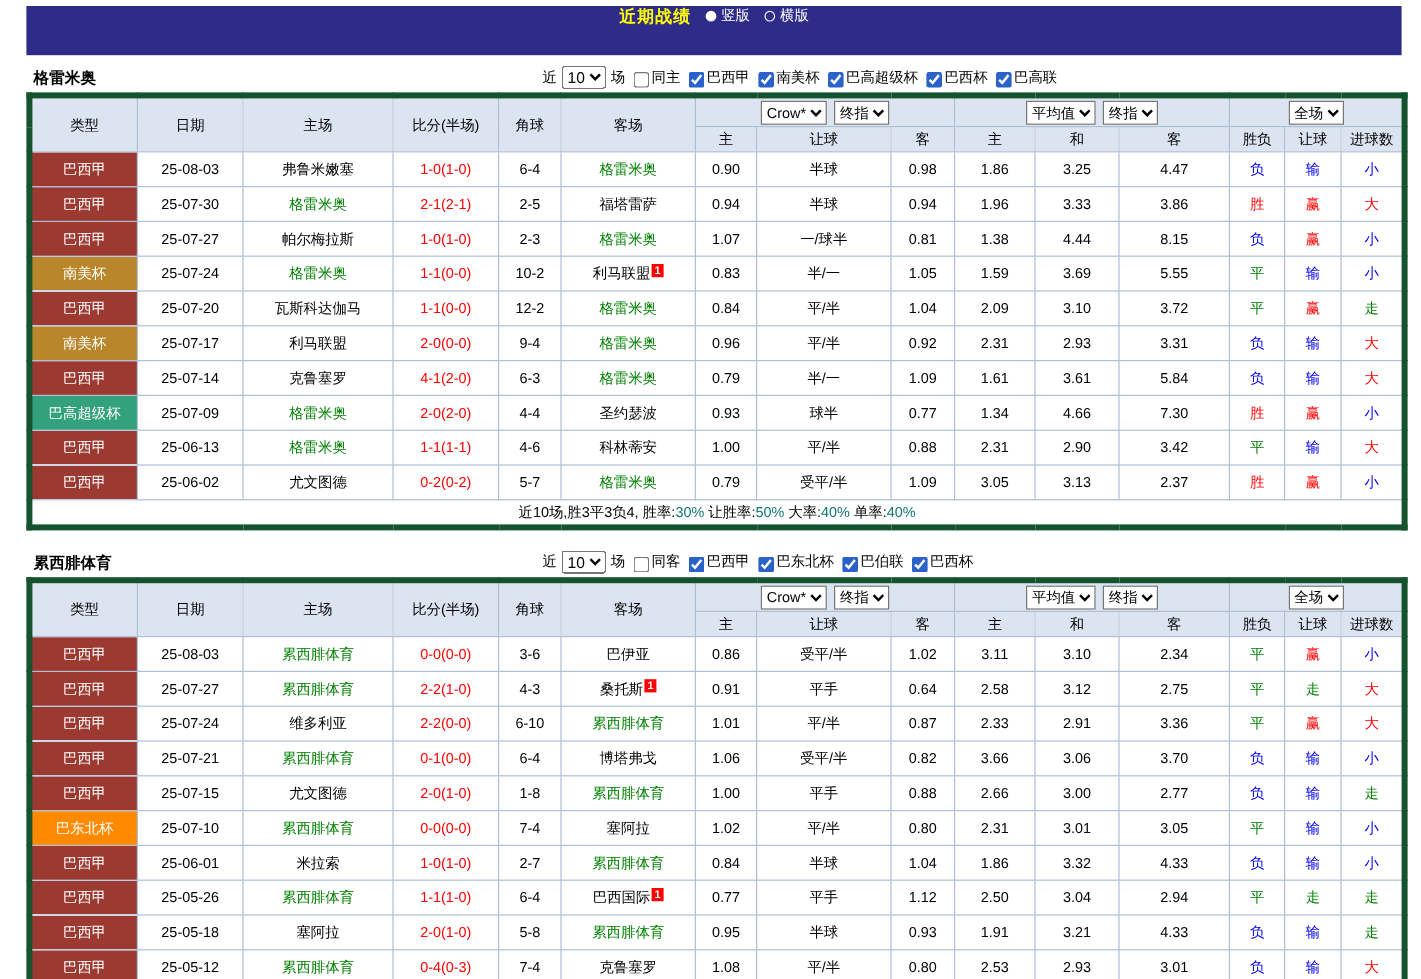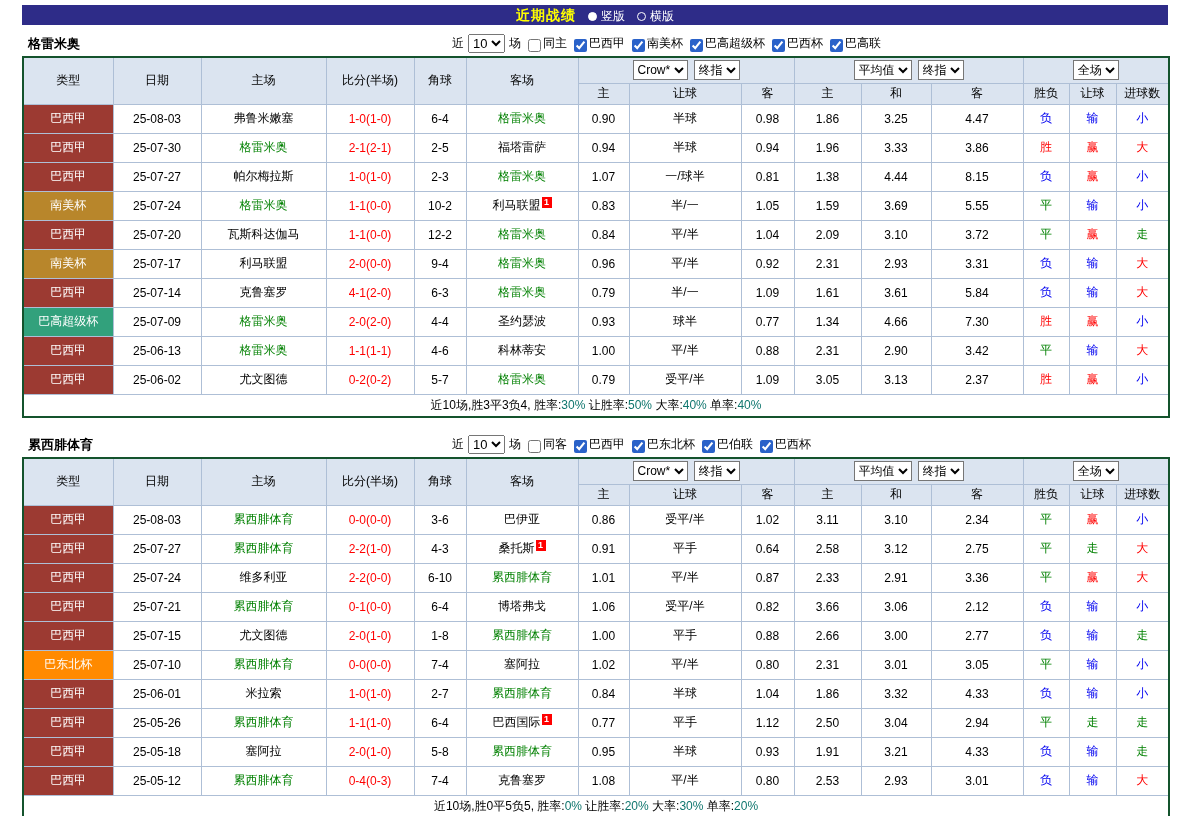--- a/index.html
+++ b/index.html
@@ -1,30 +1,30 @@
 <!DOCTYPE html>
 <html><head>
 <meta charset="utf-8">
 <style>
   *{box-sizing:border-box;margin:0;padding:0}
   html,body{width:1184px;height:816px;background:#fff;overflow:hidden;
     font-family:"Liberation Sans","DejaVu Sans",sans-serif;color:#000}
   .page{padding:5px 16px 0 22px}
-  .titlebar{height:20px;background:#2e2c88;display:flex;align-items:flex-end;justify-content:center;gap:12px}
+  .titlebar{height:41px;background:#2e2c88;display:flex;align-items:flex-start;justify-content:center;gap:12px}
   .tb-title{color:#ffff00;font-weight:bold;font-size:14px;letter-spacing:1px}
   .tb-radio{display:inline-flex;align-items:center;gap:4px;color:#fff;font-size:12px;cursor:pointer}
   .rdot{width:9px;height:9px;border:1px solid #fff;border-radius:50%;display:inline-block;background:transparent}
   .rdot.on{background:#fff}
   .section-head{position:relative;height:25px;display:flex;align-items:center;margin-top:6px}
   .team-name{position:absolute;left:6px;font-size:13px;font-weight:bold}
   .filters{margin-left:430px;display:flex;align-items:center;font-size:12px;white-space:nowrap}
   .filters select{font-size:13px;height:19px;margin:0 4px}
   .filters label{display:inline-flex;align-items:flex-end;margin-left:7px;cursor:pointer}
   .filters input[type=checkbox]{width:13px;height:13px;accent-color:#2a62c9;margin:0 2px 0 0}
-  table{border-collapse:collapse;table-layout:fixed;width:1146px;border:2px solid #14532d}
+  table{border-collapse:collapse;table-layout:fixed;width:1146px;border:5px solid #14532d}
   th,td{border:1px solid #aebfd6;text-align:center;font-size:12px;overflow:hidden;white-space:nowrap;padding:0 1px}
   thead th{background:#dbe4f0;font-weight:normal}
   tr.hr1 th{height:26px}
   tr.hr2 th{height:21px}
   tbody td{height:29px}
   .ddcell select{font-size:12px;height:20px;margin:0 3px;background:#fff}
   td.type-cell{color:#fff}
   td.score-cell{color:#f00}
   .team-focus{color:#008000}
   .res-win{color:#f00}
@@ -452,21 +452,21 @@
             <td class="date-cell">25-07-21</td>
             <td class="team-cell team-focus"><span>累西腓体育</span></td>
             <td class="score-cell">0-1(0-0)</td>
             <td class="corner-cell">6-4</td>
             <td class="team-cell"><span>博塔弗戈</span></td>
             <td class="odds-cell">1.06</td>
             <td class="odds-cell">受平/半</td>
             <td class="odds-cell">0.82</td>
             <td class="avg-cell">3.66</td>
             <td class="avg-cell">3.06</td>
-            <td class="avg-cell">2.12</td>
+            <td class="avg-cell">3.70</td>
             <td class="result-cell res-loss">负</td>
             <td class="result-cell res-loss">输</td>
             <td class="result-cell res-loss">小</td>
           </tr>
           <tr>
             <td class="type-cell" style="background: rgb(156, 58, 50);">巴西甲</td>
             <td class="date-cell">25-07-15</td>
             <td class="team-cell"><span>尤文图德</span></td>
             <td class="score-cell">2-0(1-0)</td>
             <td class="corner-cell">1-8</td>

